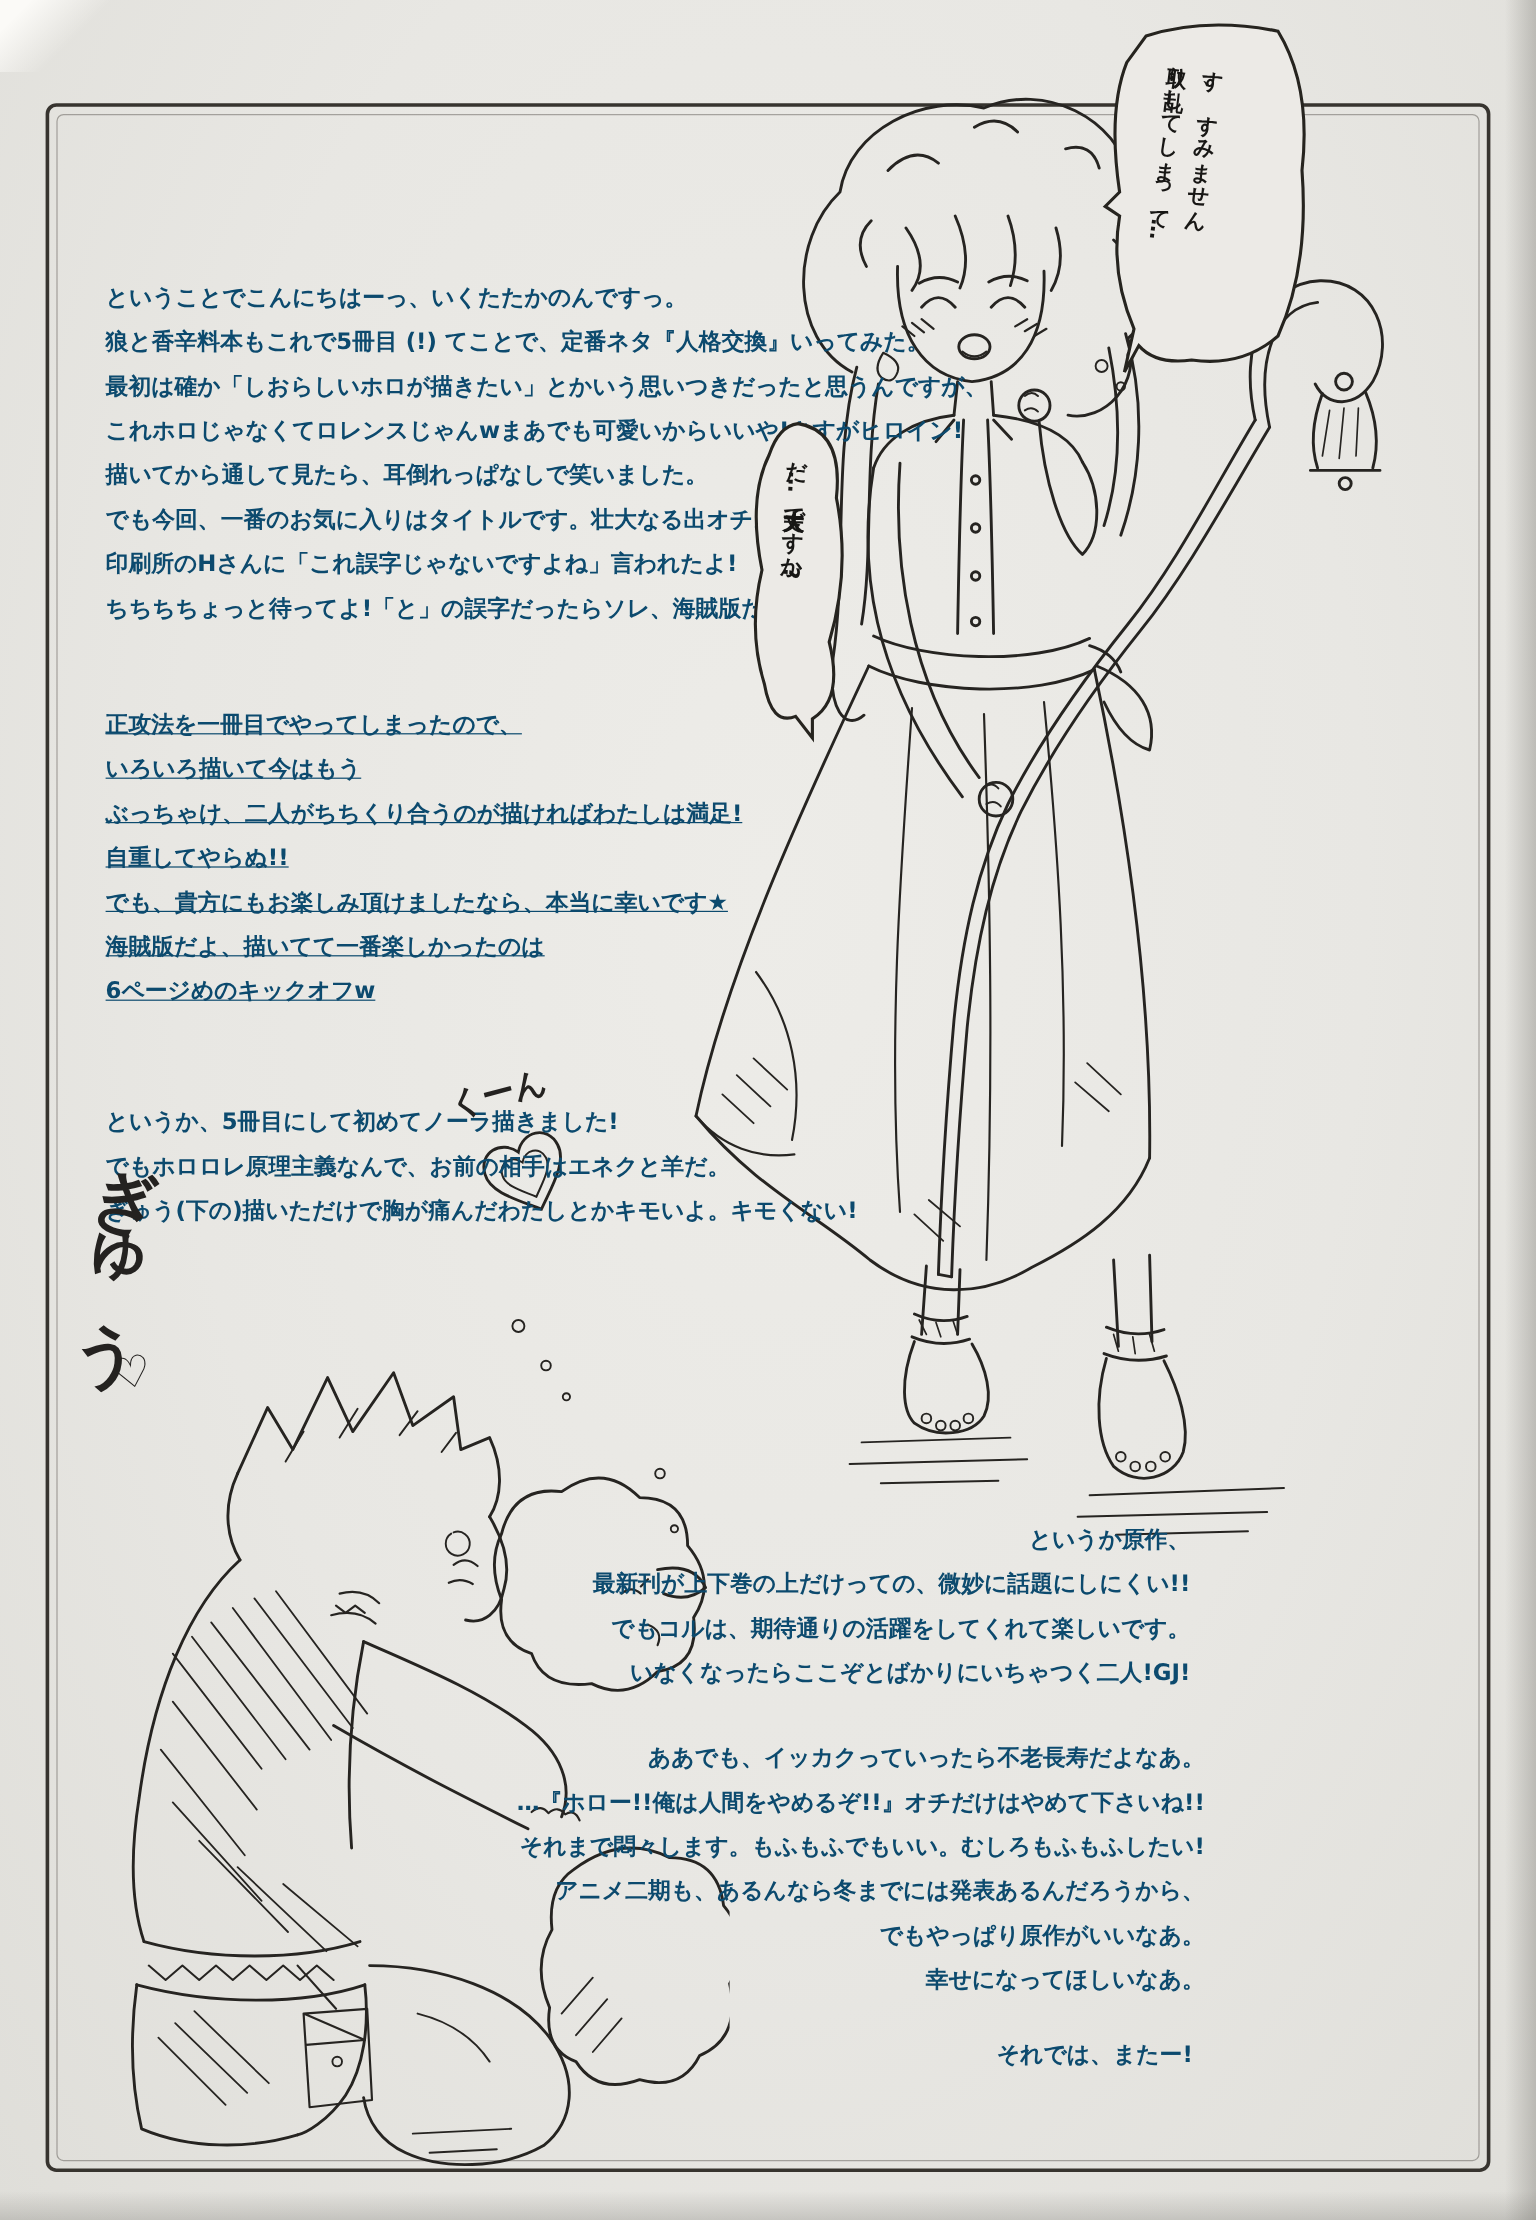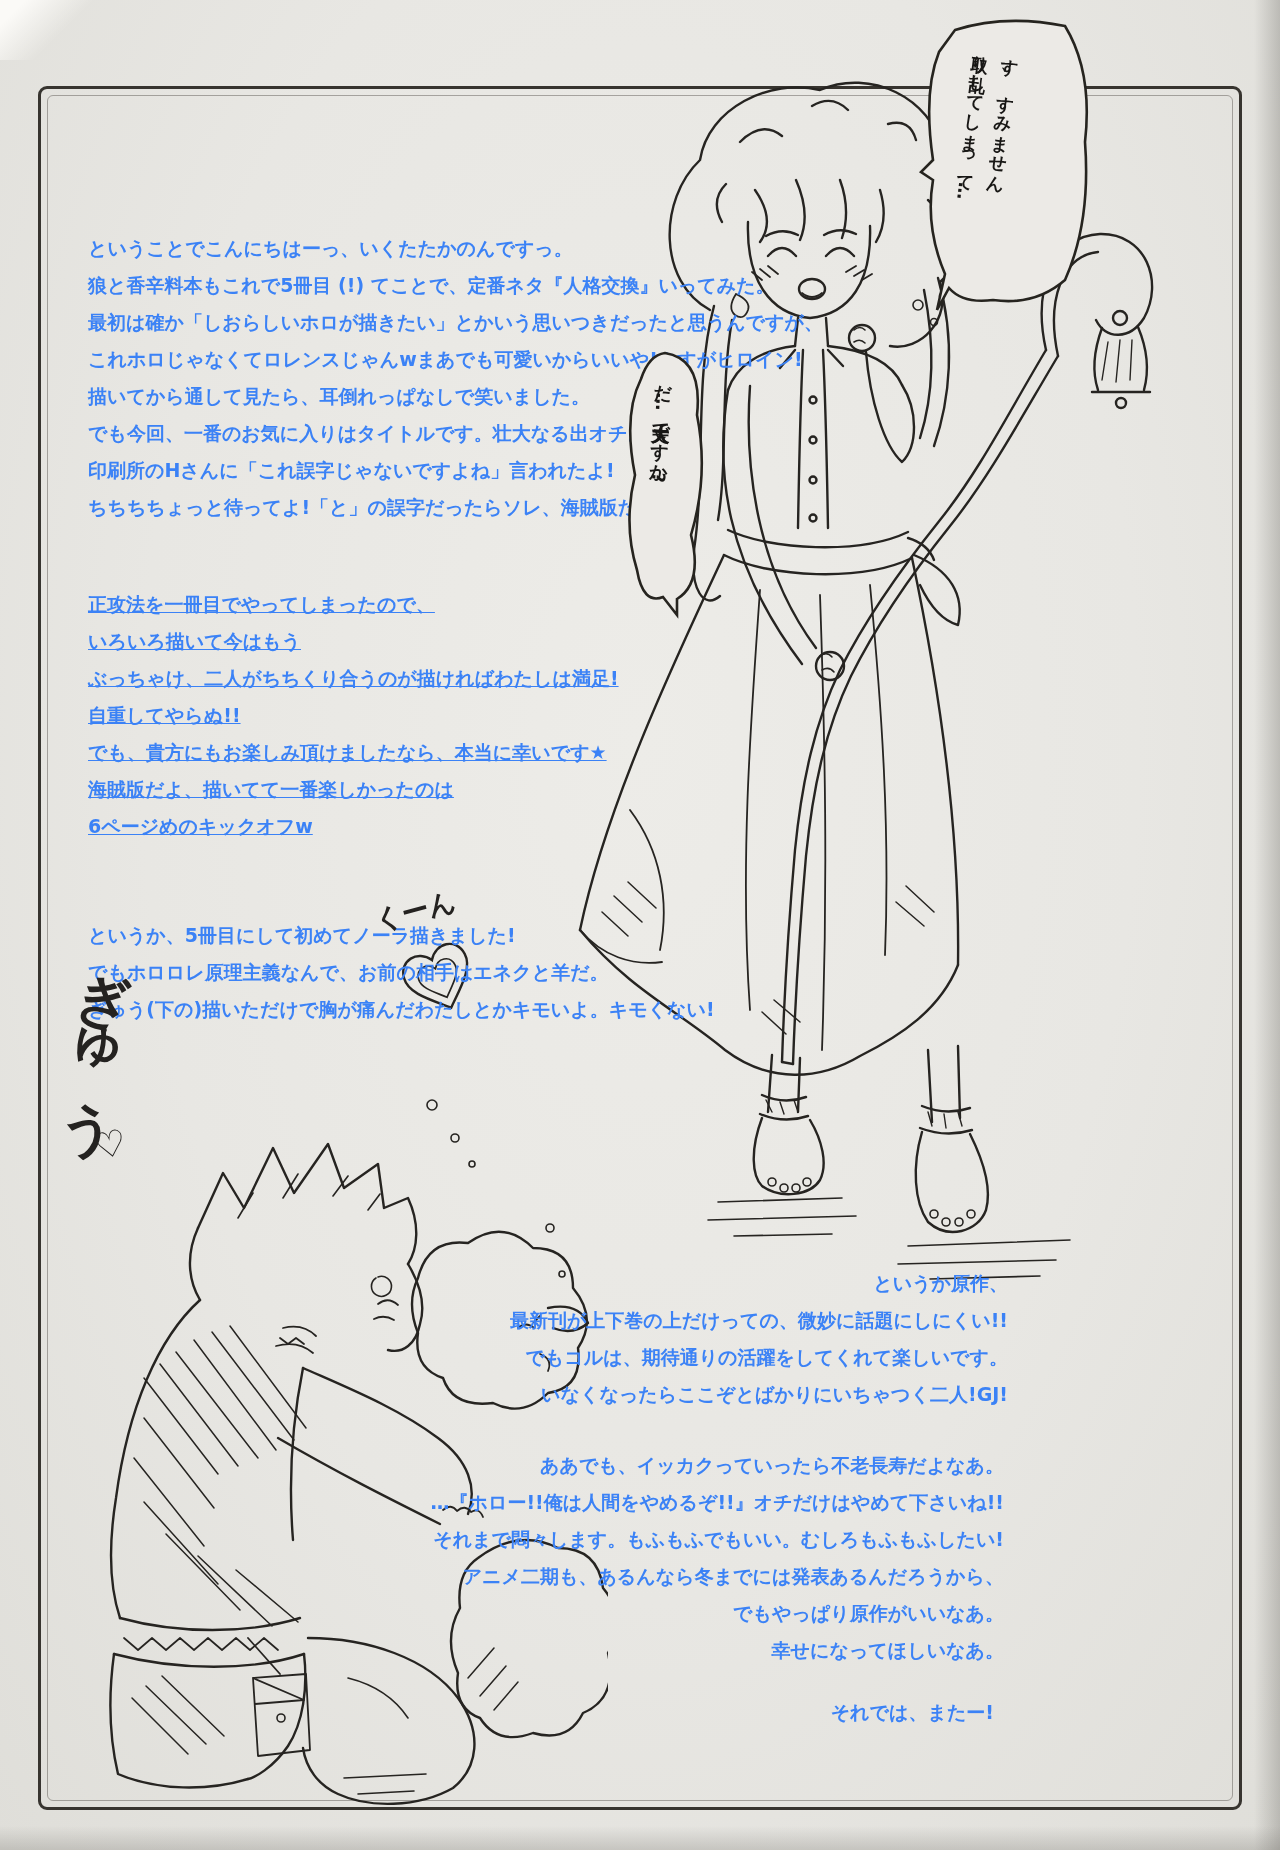--- a/index.html
+++ b/index.html
@@ -11,21 +11,21 @@
   .edge-right{position:absolute;right:0;top:0;width:26px;height:100%;
     background:linear-gradient(to right, rgba(0,0,0,0), rgba(88,86,80,0.28));}
   .edge-bottom{position:absolute;left:0;bottom:0;width:100%;height:24px;
     background:linear-gradient(to bottom, rgba(0,0,0,0), rgba(88,86,80,0.22));}
   .corner-curl{position:absolute;left:0;top:0;width:110px;height:60px;
     background:linear-gradient(135deg,#fbfaf7 15%, rgba(251,250,247,0) 55%);}
   .frame{position:absolute;left:38px;top:86px;width:1198px;height:1718px;
     border:3px solid #37342f;border-radius:9px;z-index:1;}
   .frame-inner{position:absolute;left:6px;top:6px;right:6px;bottom:6px;
     border:1px solid rgba(62,58,52,0.40);border-radius:6px;}
-  .txt{position:absolute;color:#3b82f6;font-weight:600;font-size:19px;z-index:4;}
+  .txt{position:absolute;color:#0c4a6e;font-weight:600;font-size:19px;z-index:4;}
   .block .line{height:37px;line-height:37px;white-space:nowrap;}
   .right{text-align:right;}
   .vtext{writing-mode:vertical-rl;}
   .bubble-svg{position:absolute;z-index:5;}
   .bubble-txt{position:absolute;z-index:6;color:#181715;font-weight:600;}
   .sfx{position:absolute;z-index:5;color:#242220;}
   .drawing{position:absolute;z-index:2;}
   svg path, svg circle, svg ellipse{vector-effect:non-scaling-stroke;}
 </style>
 </head>
@@ -208,21 +208,21 @@
   <div class="line">海賊版だよ、描いてて一番楽しかったのは</div>
   <div class="line">6ページめのキックオフw</div>
 </div>
 
 <div class="txt block" style="left:88px;top:917px;">
   <div class="line">というか、5冊目にして初めてノーラ描きました!</div>
   <div class="line">でもホロロレ原理主義なんで、お前の相手はエネクと羊だ。</div>
   <div class="line">ぎゅう(下の)描いただけで胸が痛んだわたしとかキモいよ。キモくない!</div>
 </div>
 
-<div class="txt block right" style="right:272px;top:1265px;">
+<div class="txt block right" style="right:288px;top:1265px;">
   <div class="line">というか原作、</div>
   <div class="line">最新刊が上下巻の上だけっての、微妙に話題にしにくい!!</div>
   <div class="line">でもコルは、期待通りの活躍をしてくれて楽しいです。</div>
   <div class="line">いなくなったらここぞとばかりにいちゃつく二人!GJ!</div>
 </div>
 
 <div class="txt block right" style="right:276px;top:1447px;">
   <div class="line">ああでも、イッカクっていったら不老長寿だよなあ。</div>
   <div class="line">…『ホロー!!俺は人間をやめるぞ!!』オチだけはやめて下さいね!!</div>
   <div class="line">それまで悶々します。もふもふでもいい。むしろもふもふしたい!</div>

